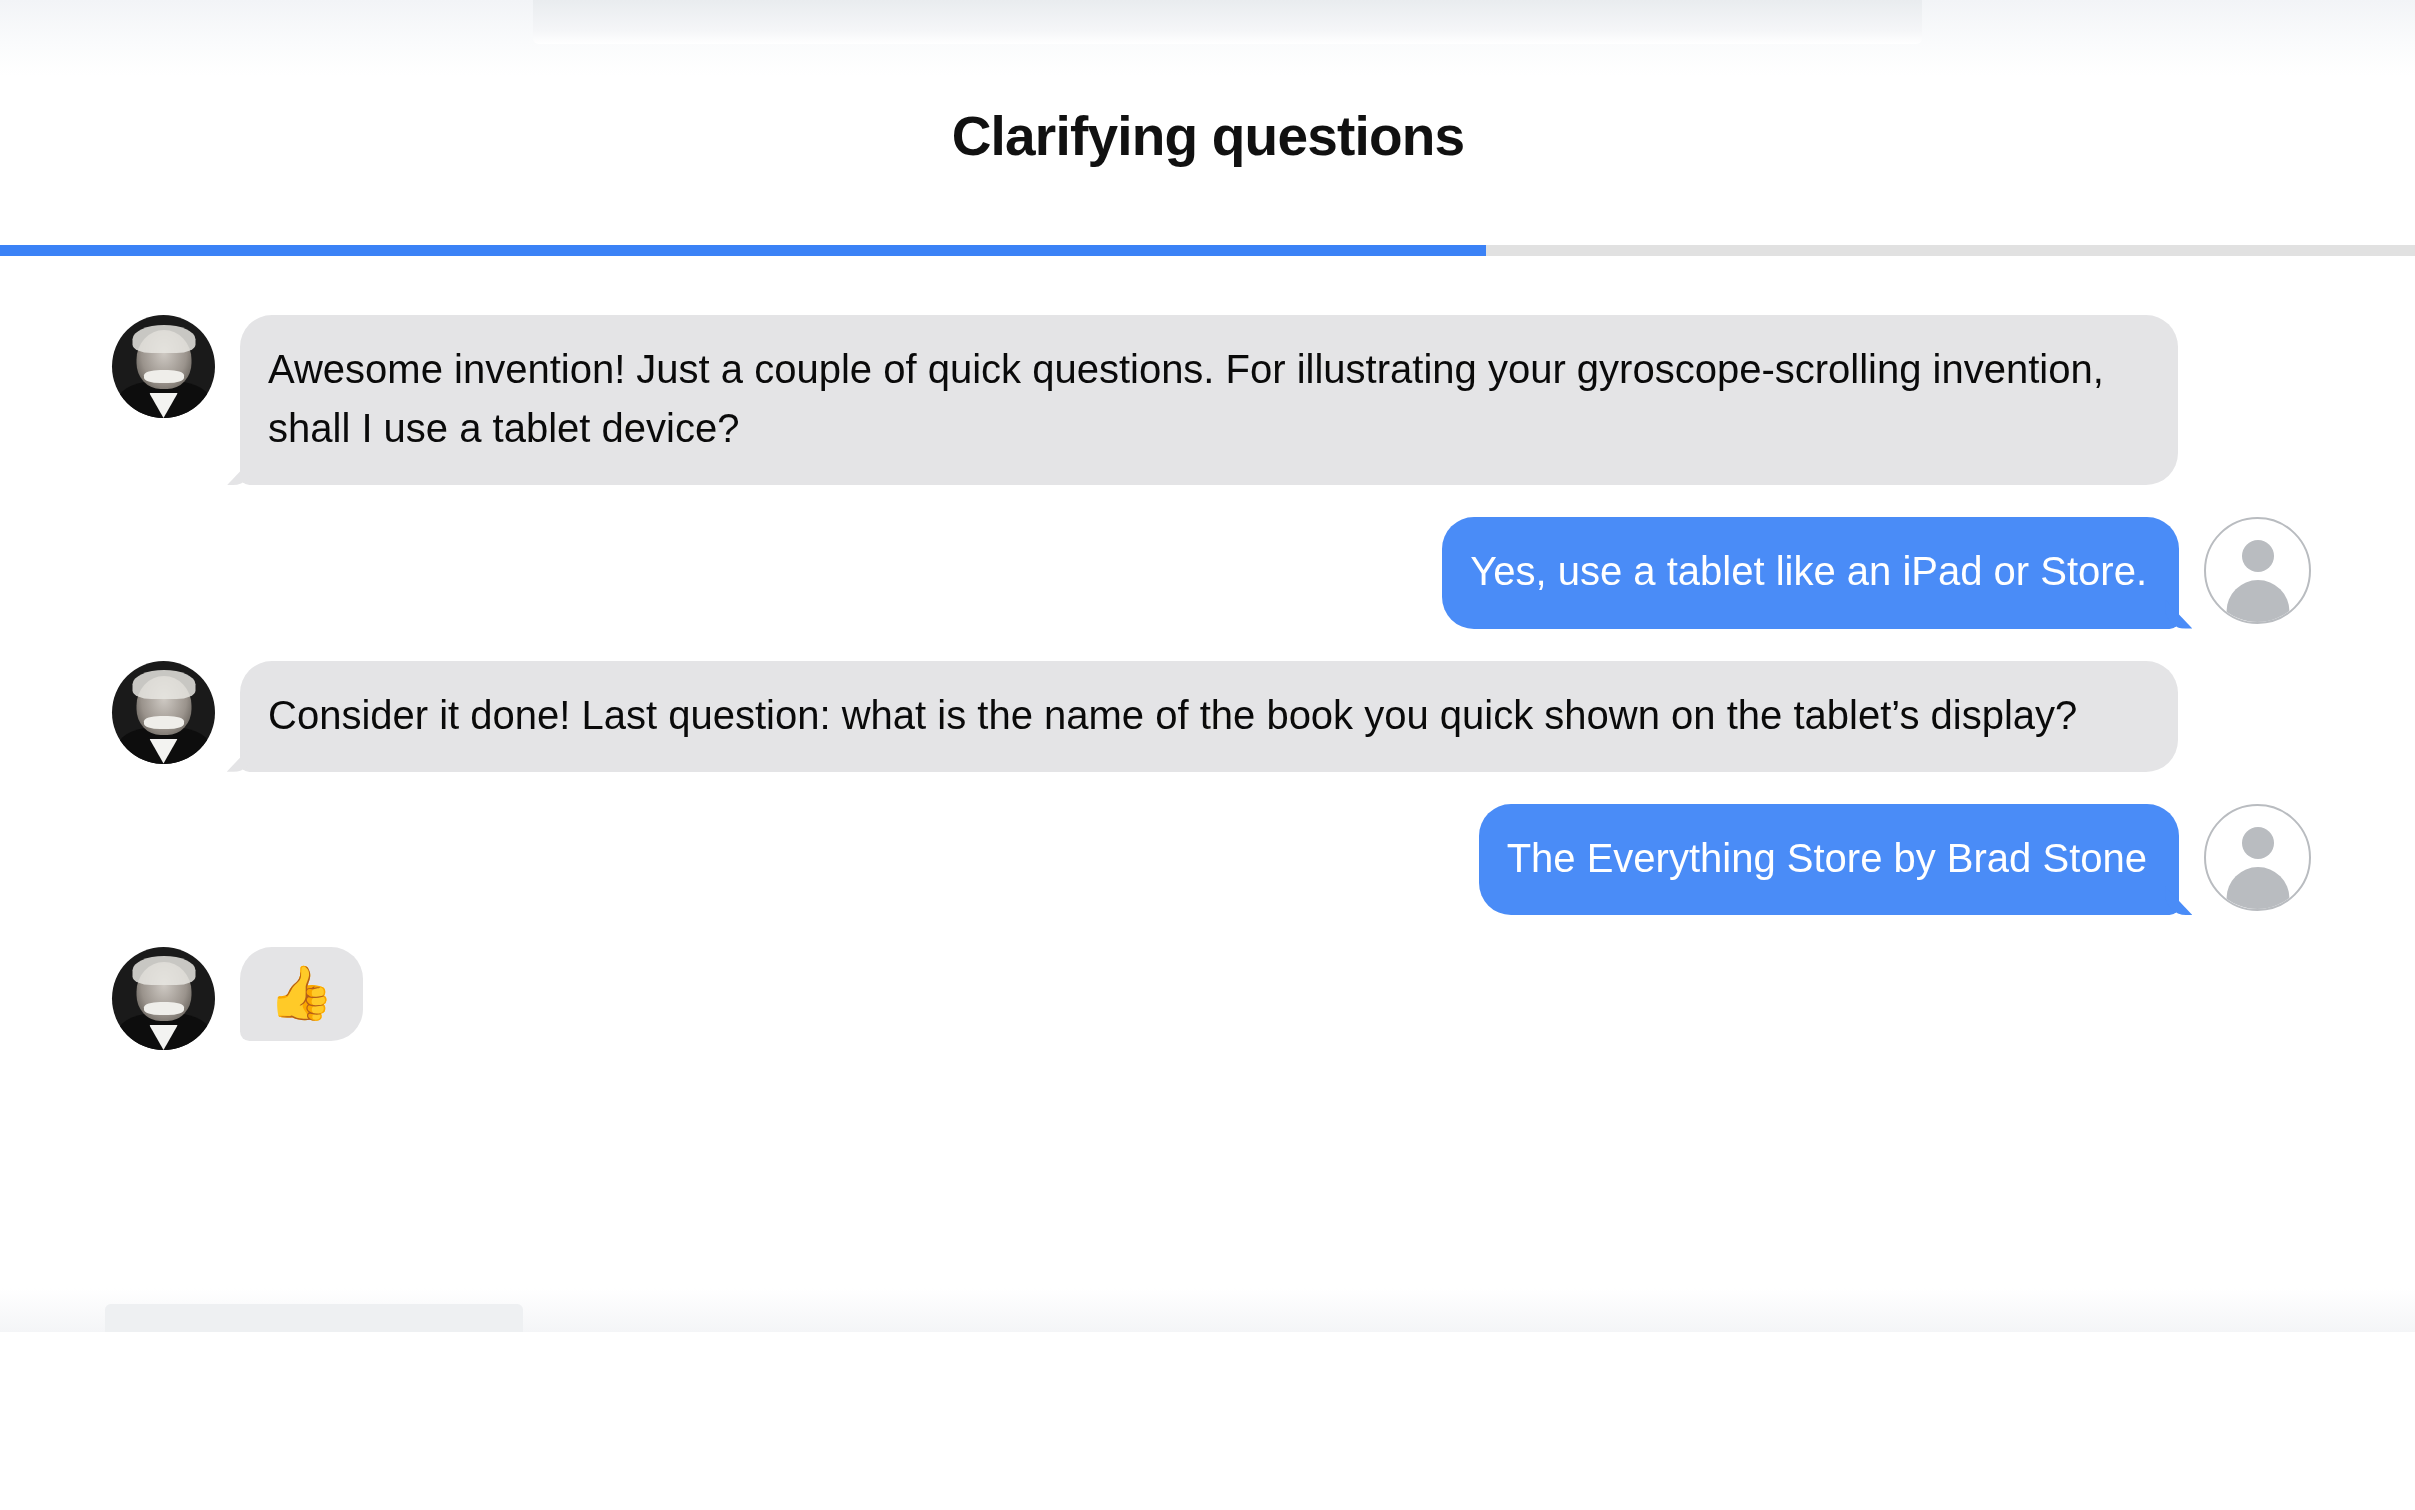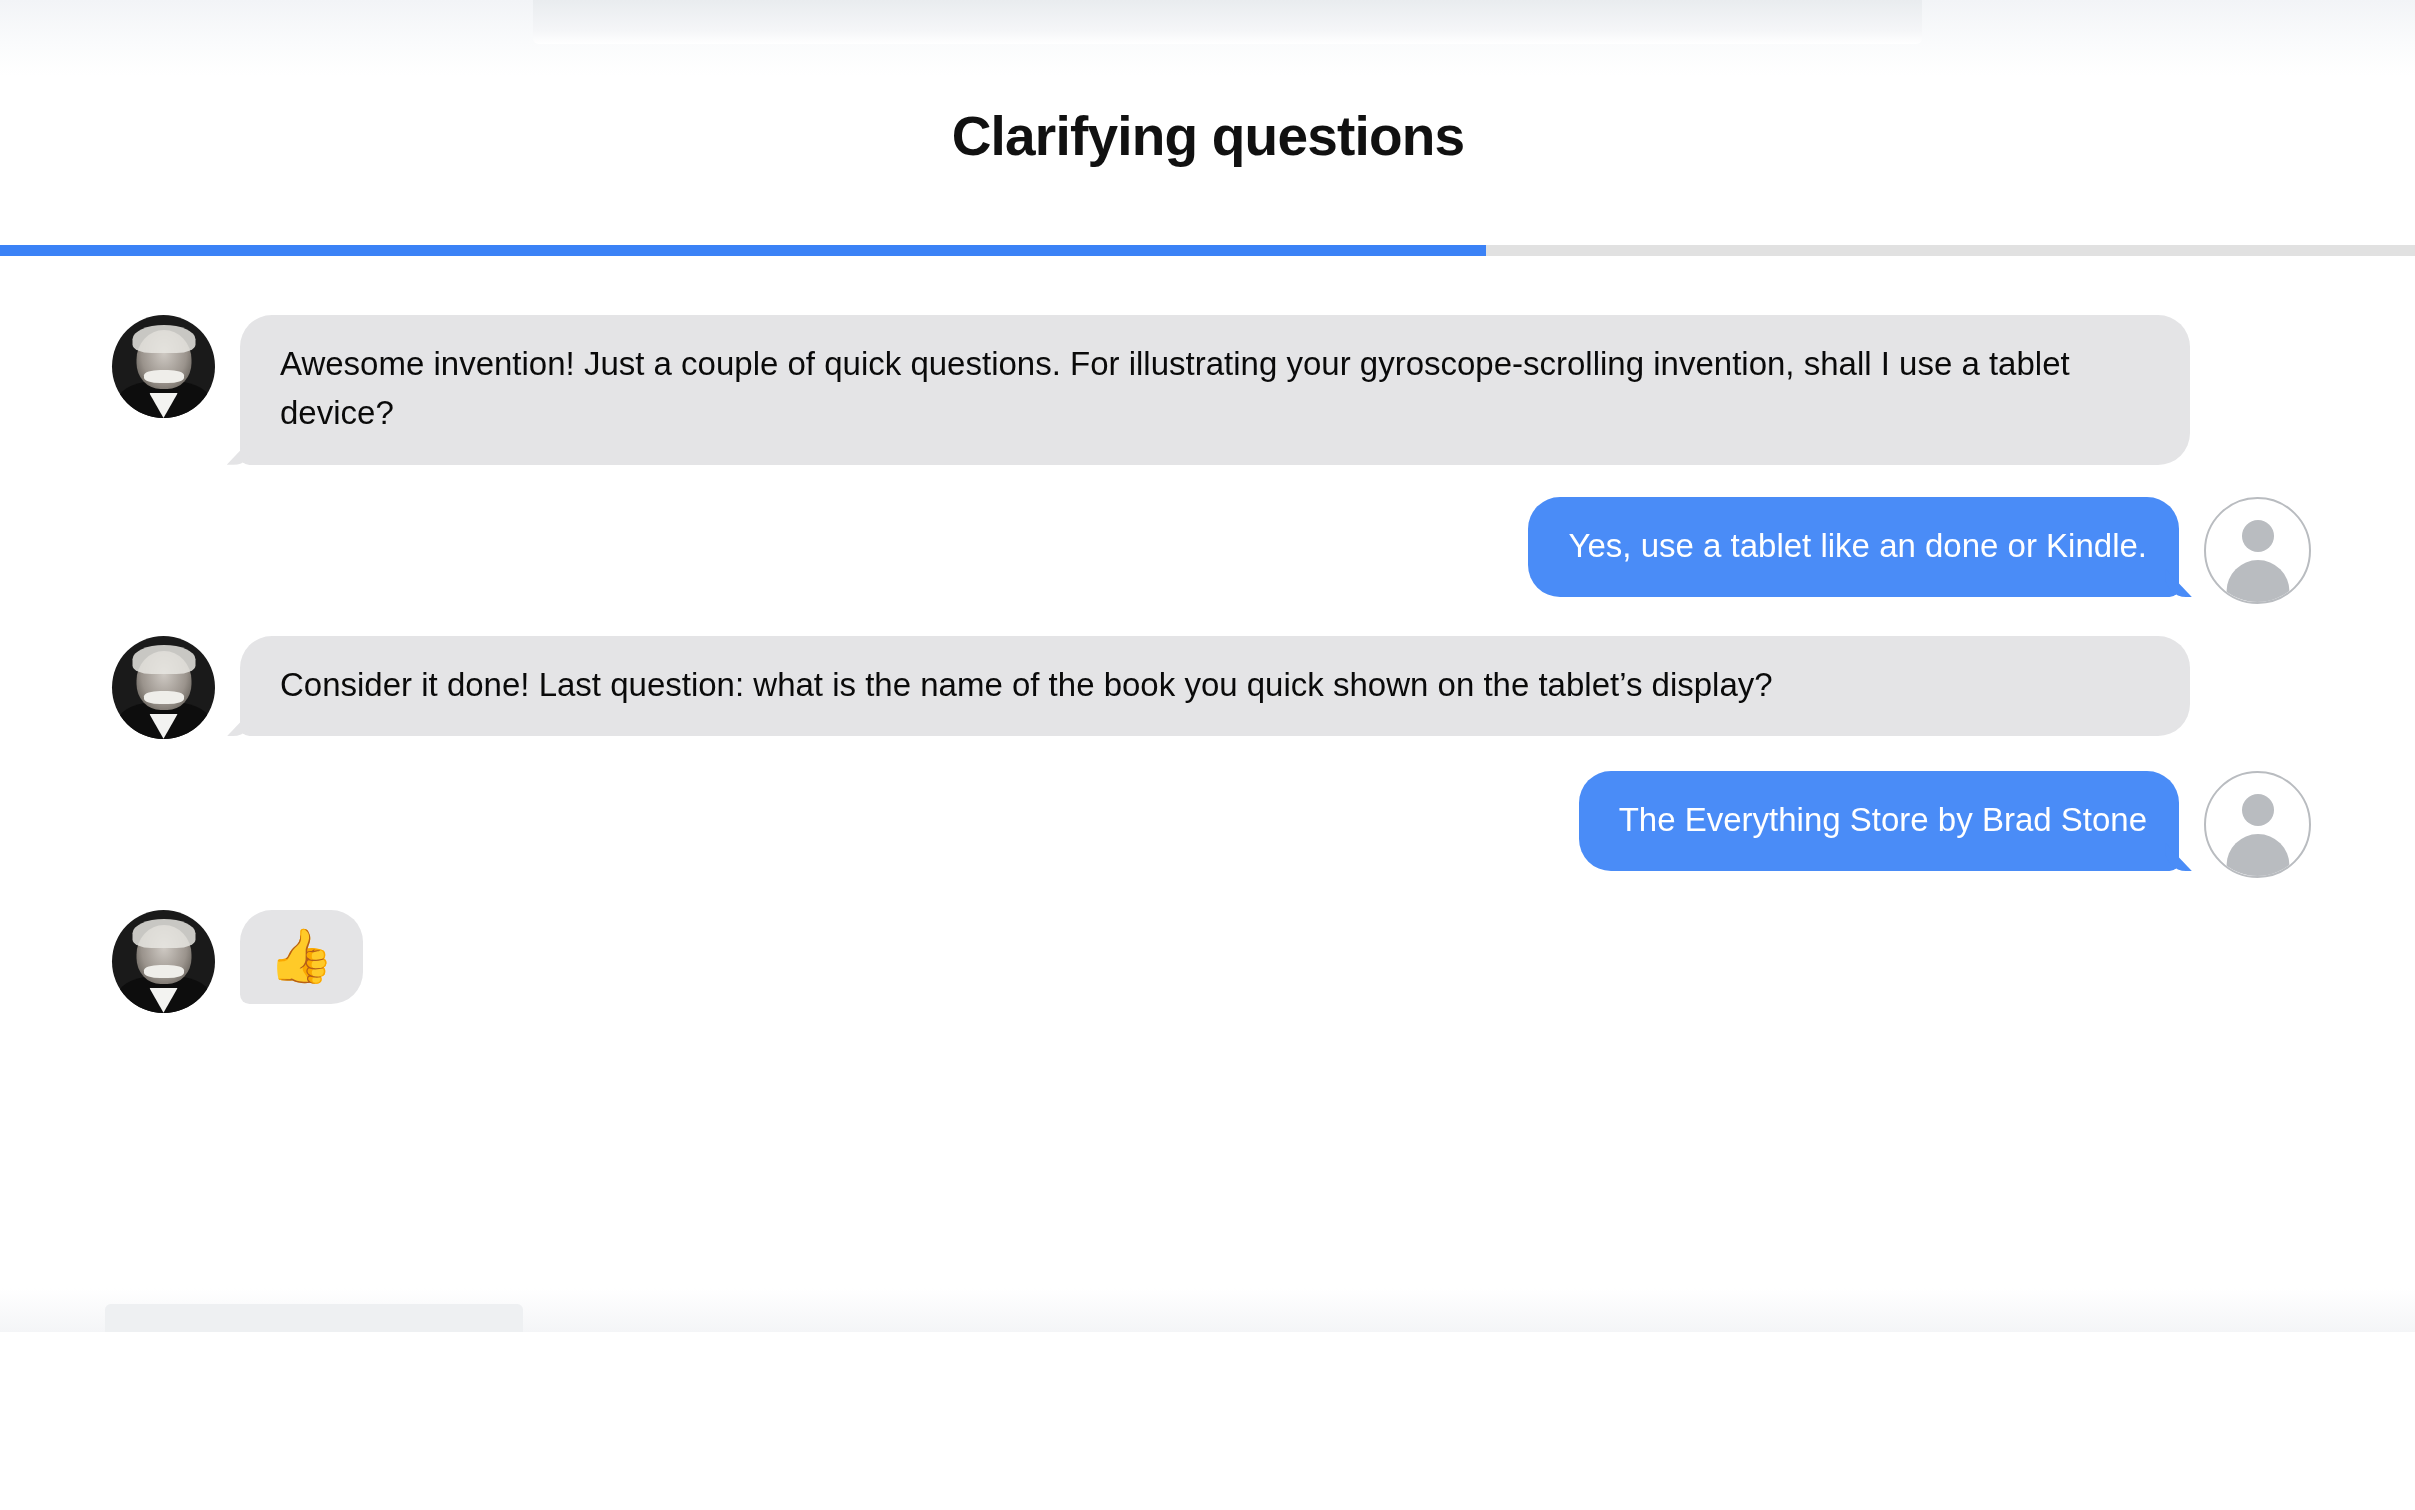--- a/index.html
+++ b/index.html
@@ -179,23 +179,23 @@
     width: 63px;
     height: 46px;
     border-radius: 32px 32px 0 0;
     background: #b9bcc0;
   }
 
   
   .bubble {
     position: relative;
     max-width: 1893px;
-    font-size: 33px;
+    font-size: 40px;
     line-height: 1.48;
-    padding: 25px 32px 27px 40px;
+    padding: 25px 32px 27px 28px;
     border-radius: 32px;
     word-wrap: break-word;
   }
   .bubble.gray {
     background: #e4e4e6;
     color: #0a0a0a;
     border-bottom-left-radius: 9.5px;
   }
   .bubble.gray::after {
     content: "";
@@ -278,21 +278,21 @@
         <div class="body"></div>
         <div class="face"></div>
         <div class="hair"></div>
         <div class="moustache"></div>
         <div class="collar"></div>
       </div>
       <div class="bubble gray wide">Awesome invention! Just a couple of quick questions. For illustrating your gyroscope-scrolling invention, shall I use a tablet device?</div>
     </div>
 
     <div class="row right">
-      <div class="bubble blue">Yes, use a tablet like an done or Kindle.</div>
+      <div class="bubble blue">Yes, use a tablet like an iPad or Store.</div>
       <div class="avatar-user">
         <div class="u-head"></div>
         <div class="u-body"></div>
       </div>
     </div>
 
     <div class="row left">
       <div class="avatar-photo">
         <div class="body"></div>
         <div class="face"></div>

